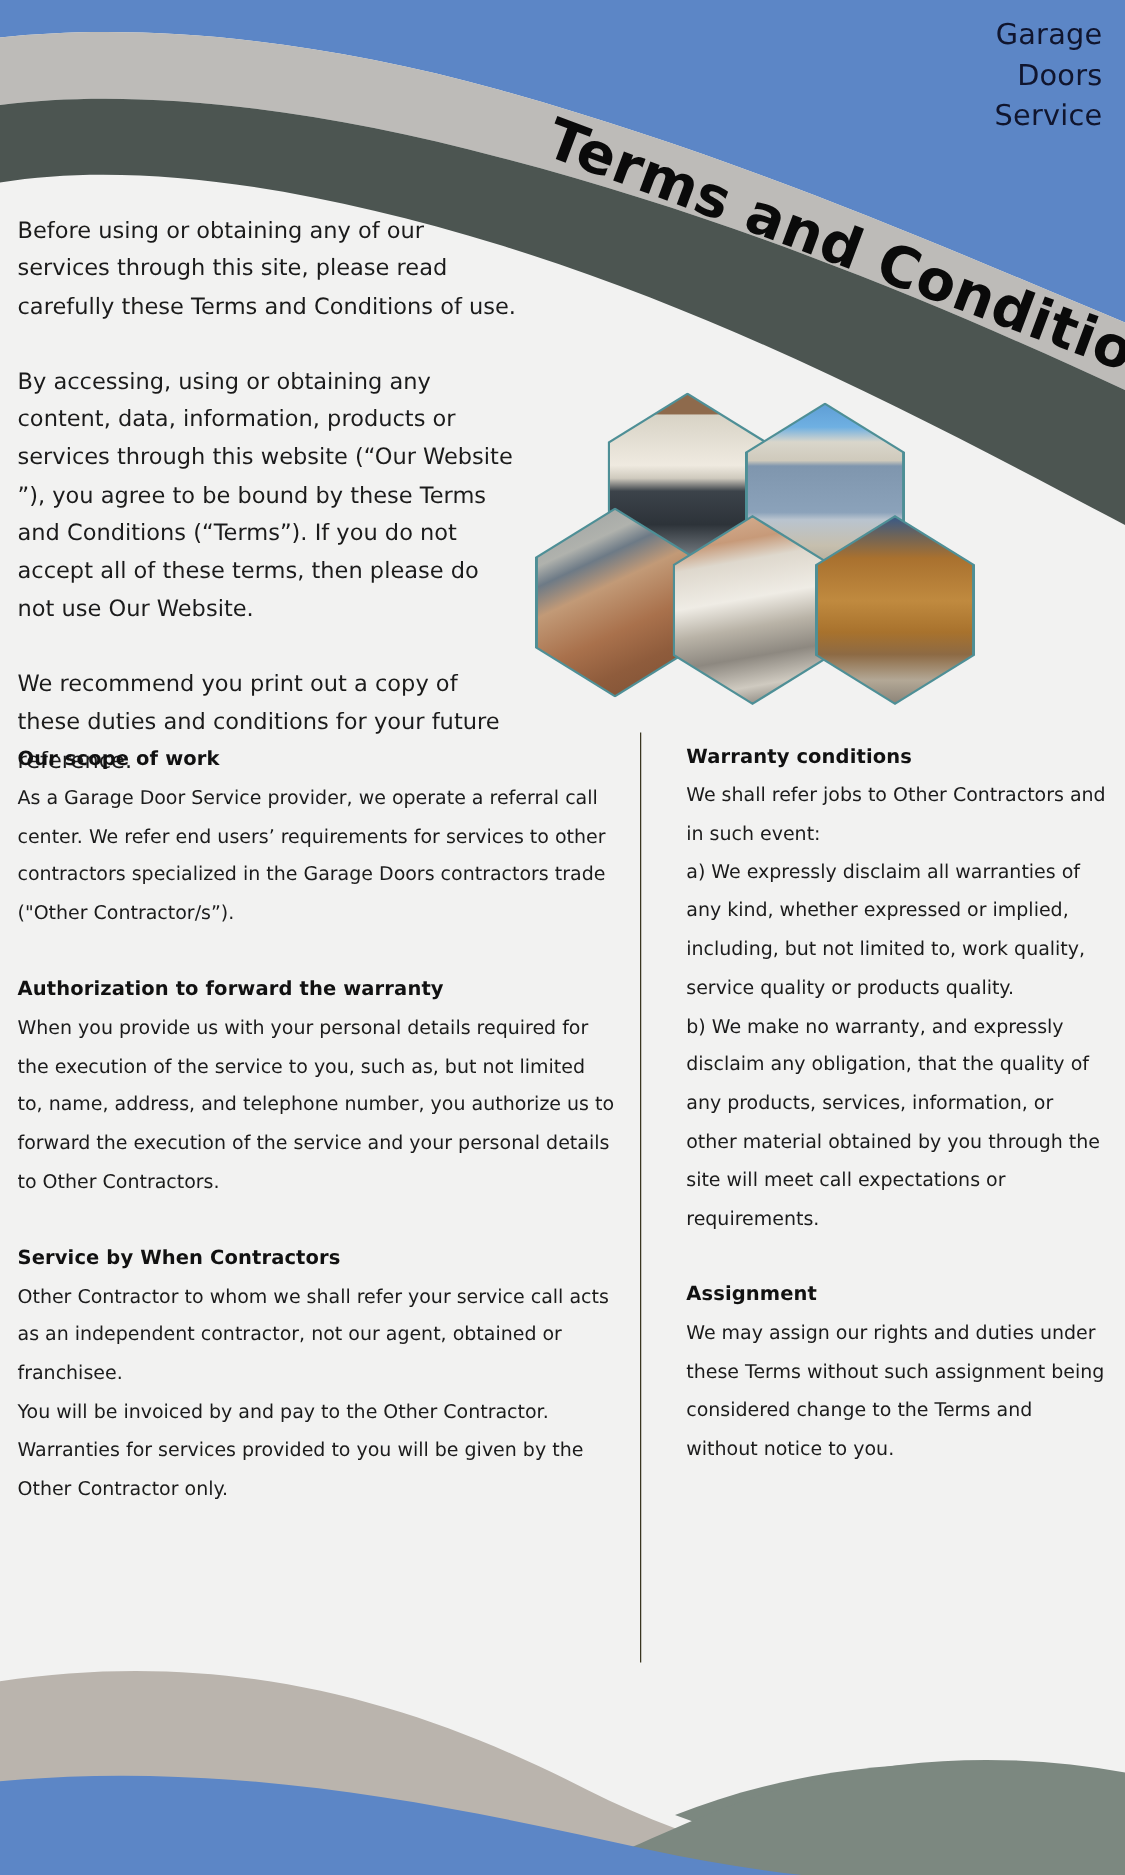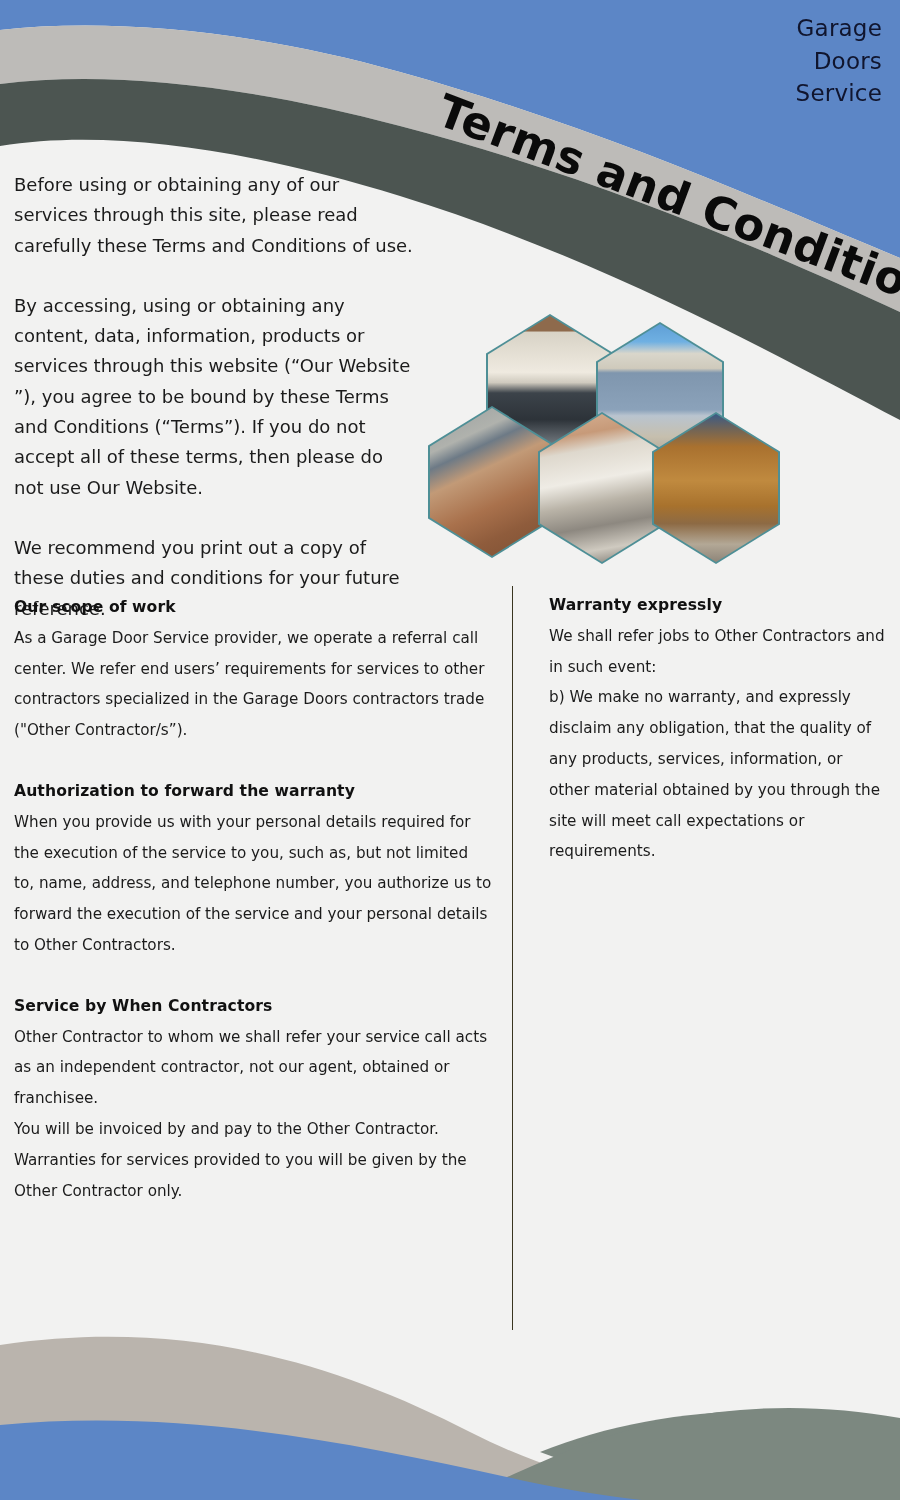--- a/index.html
+++ b/index.html
@@ -255,22 +255,27 @@
       <p class="sec-body">You will be invoiced by and pay to the Other Contractor. Warranties for services provided to you will be given by the Other Contractor only.</p>
     </div>
 
     <div class="spacer"></div>
 
   </div>
 
   <div class="col-right">
 
     <div class="sec">
-      <div class="sec-head">Warranty expressly</div>
+      <div class="sec-head">Warranty conditions</div>
       <p class="sec-body">We shall refer jobs to Other Contractors and in such event:</p>
+      <p class="sec-body">a) We expressly disclaim all warranties of any kind, whether expressed or implied, including, but not limited to, work quality, service quality or products quality.</p>
       <p class="sec-body">b) We make no warranty, and expressly disclaim any obligation, that the quality of any products, services, information, or other material obtained by you through the site will meet call expectations or requirements.</p>
     </div>
 
     <div class="spacer"></div>
 
+    <div class="sec">
+      <div class="sec-head">Assignment</div>
+      <p class="sec-body">We may assign our rights and duties under these Terms without such assignment being considered change to the Terms and without notice to you.</p>
+    </div>
   </div>
 
 </div>
 
 </body></html>

